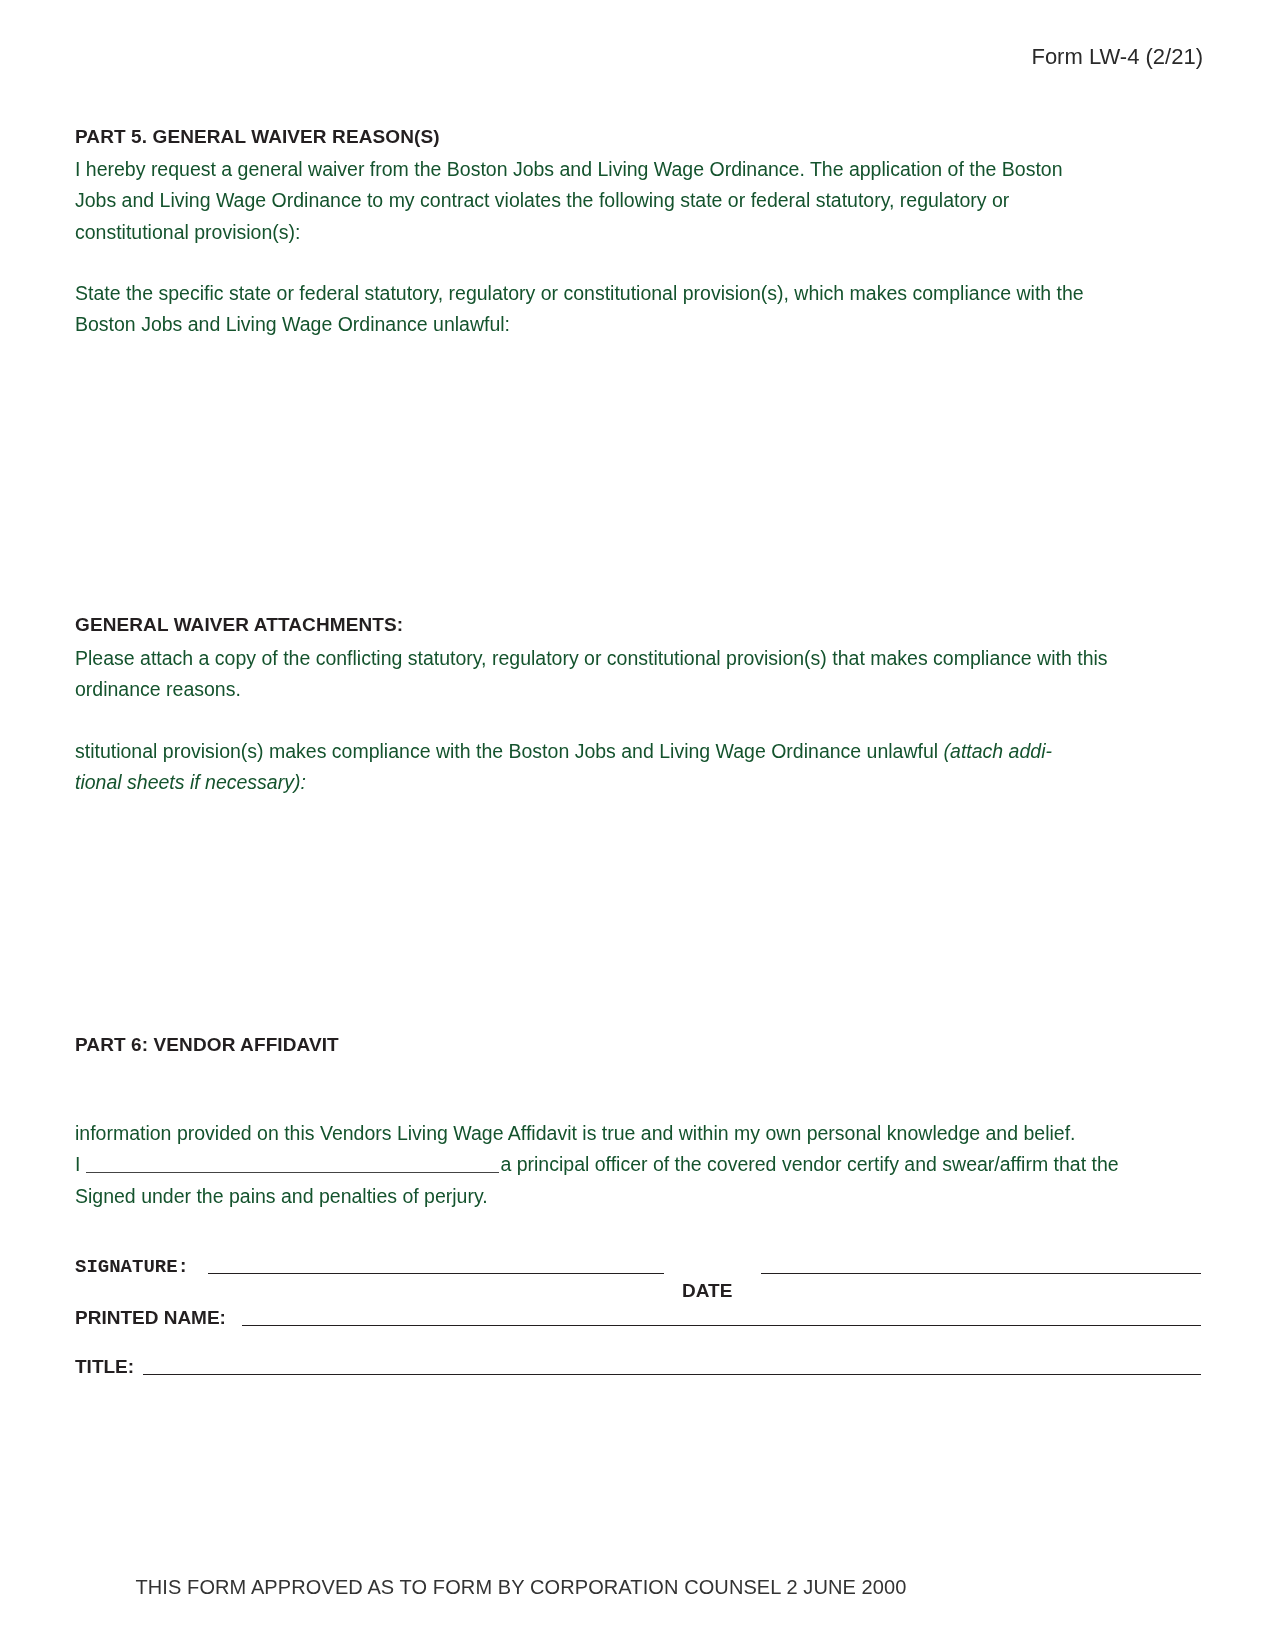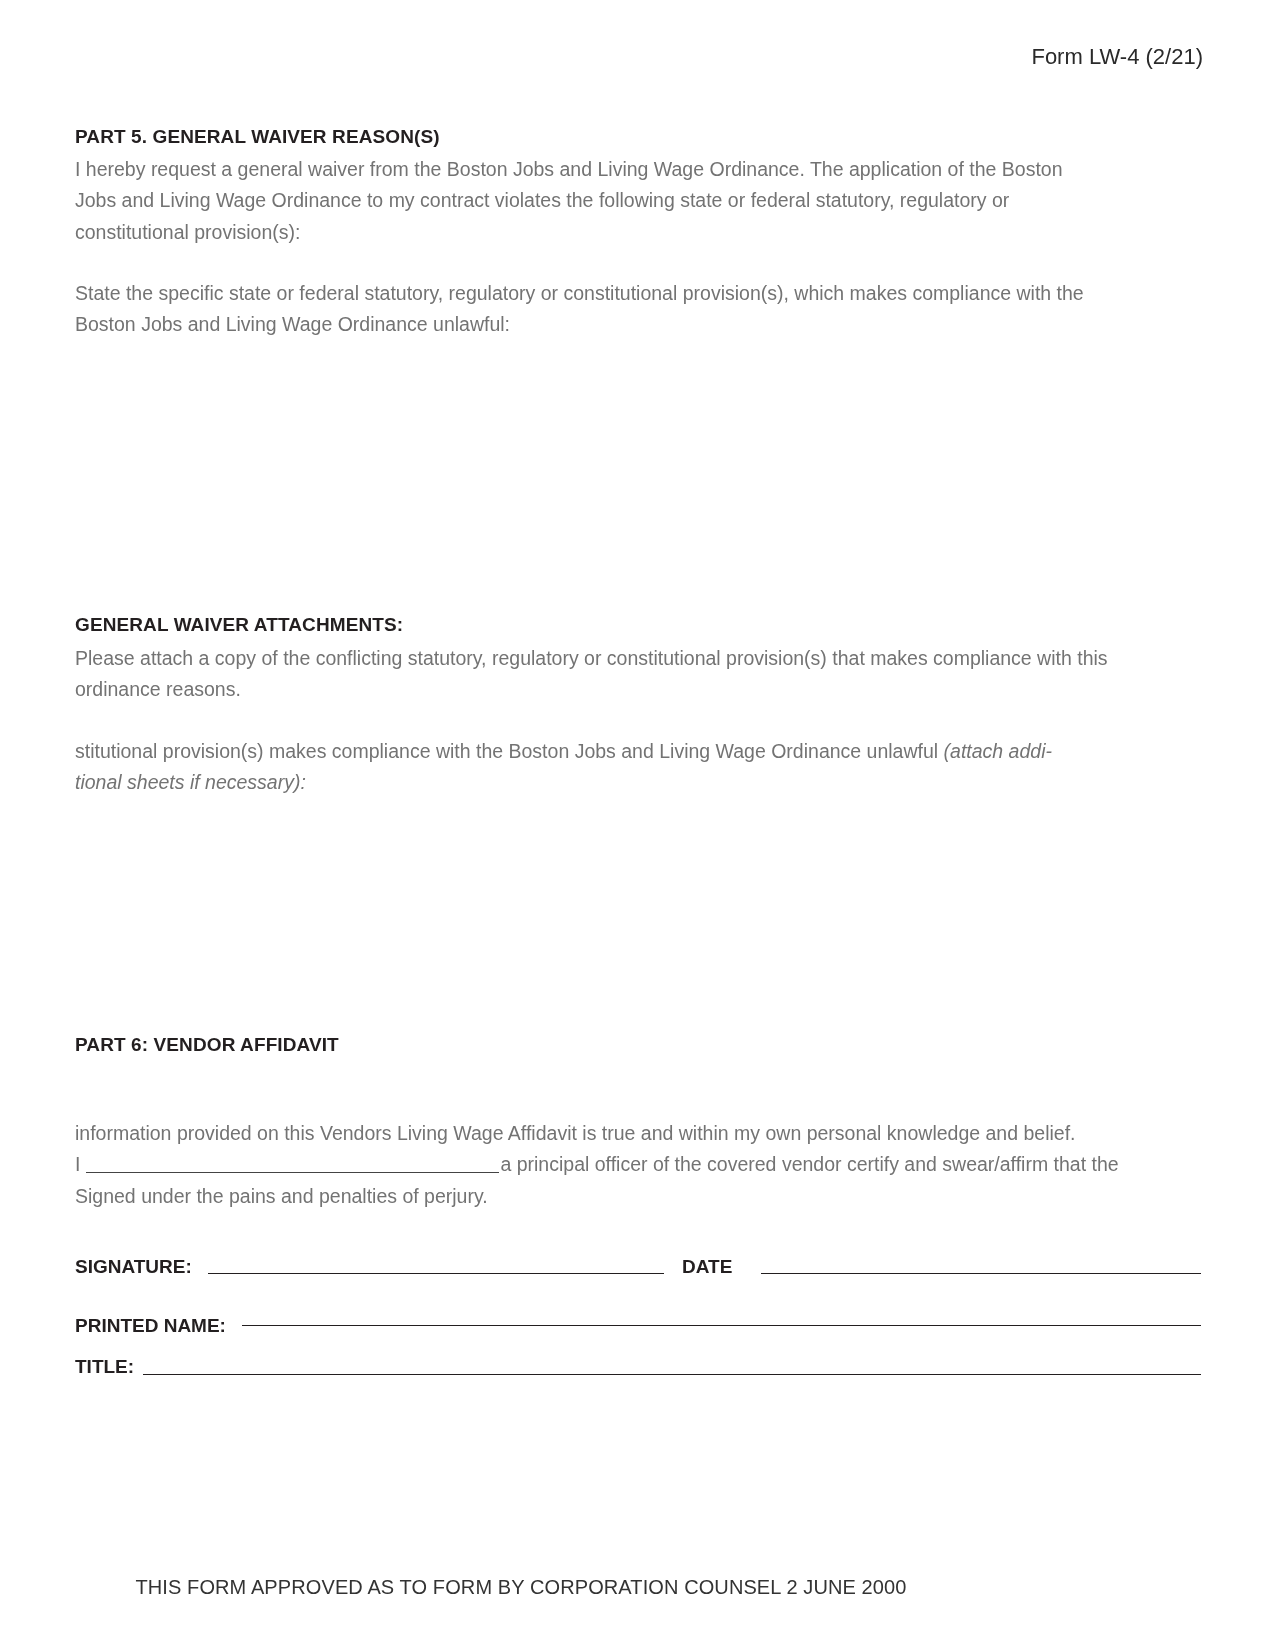--- a/index.html
+++ b/index.html
@@ -9,21 +9,21 @@
     color: #231f20;
   }
   .abs { position: absolute; }
   .form-id {
     right: 72px; top: 44px; font-size: 22px; color: #2a2a2a; white-space: nowrap;
   }
   .heading {
     left: 75px; font-size: 19px; font-weight: bold; letter-spacing: 0.1px; white-space: nowrap;
   }
   .para {
-    left: 75px; width: 1130px; font-size: 19.5px; line-height: 31.3px; color: #737373;
+    left: 75px; width: 1130px; font-size: 19.5px; line-height: 31.3px; color: #14532d;
   }
   .para .line { display: block; white-space: nowrap; }
   .para em { font-style: italic; }
   .fill-row { left: 75px; width: 1126px; height: 30px; }
   .fill-label { position: absolute; top: 0; font-size: 19px; font-weight: bold; white-space: nowrap; color: #231f20; }
   .fill-line { position: absolute; height: 0; border-top: 1.6px solid #231f20; }
   .footer {
     left: 0; width: 1042px; text-align: center; top: 1576px; font-size: 20px; color: #333; letter-spacing: 0.1px;
   }
   .blank-inline {
@@ -69,28 +69,28 @@
 
 <div class="abs para" style="top:1118px;">
   <span class="line">information provided on this Vendors Living Wage Affidavit is true and within my own personal knowledge and belief.</span>
   <span class="line">
     <span>I</span><span class="blank-inline"></span><span>a principal officer of the covered vendor certify and swear/affirm that the</span>
   </span>
   <span class="line">Signed under the pains and penalties of perjury.</span>
 </div>
 
 <div class="abs fill-row" style="top:1256px;">
-  <span class="fill-label" style="left:0;">SIGNATURE:</span>
+  <span class="fill-label" style="left:0;font-family:Liberation Mono, monospace;">SIGNATURE:</span>
   <div class="fill-line" style="left:133px; width:456px; top:17px;"></div>
-  <span class="fill-label" style="left:607px;">DATE</span>
+  <span class="fill-label" style="left:607px;margin-top:24px;">DATE</span>
   <div class="fill-line" style="left:686px; width:440px; top:17px;"></div>
 </div>
 
 <div class="abs fill-row" style="top:1307px;">
-  <span class="fill-label" style="left:0;margin-top:8px;">PRINTED NAME:</span>
+  <span class="fill-label" style="left:0;">PRINTED NAME:</span>
   <div class="fill-line" style="left:167px; width:959px; top:18px;"></div>
 </div>
 
 <div class="abs fill-row" style="top:1356px;">
   <span class="fill-label" style="left:0;">TITLE:</span>
   <div class="fill-line" style="left:68px; width:1058px; top:18px;"></div>
 </div>
 
 <div class="abs footer">THIS FORM APPROVED AS TO FORM BY CORPORATION COUNSEL 2 JUNE 2000</div>
 

